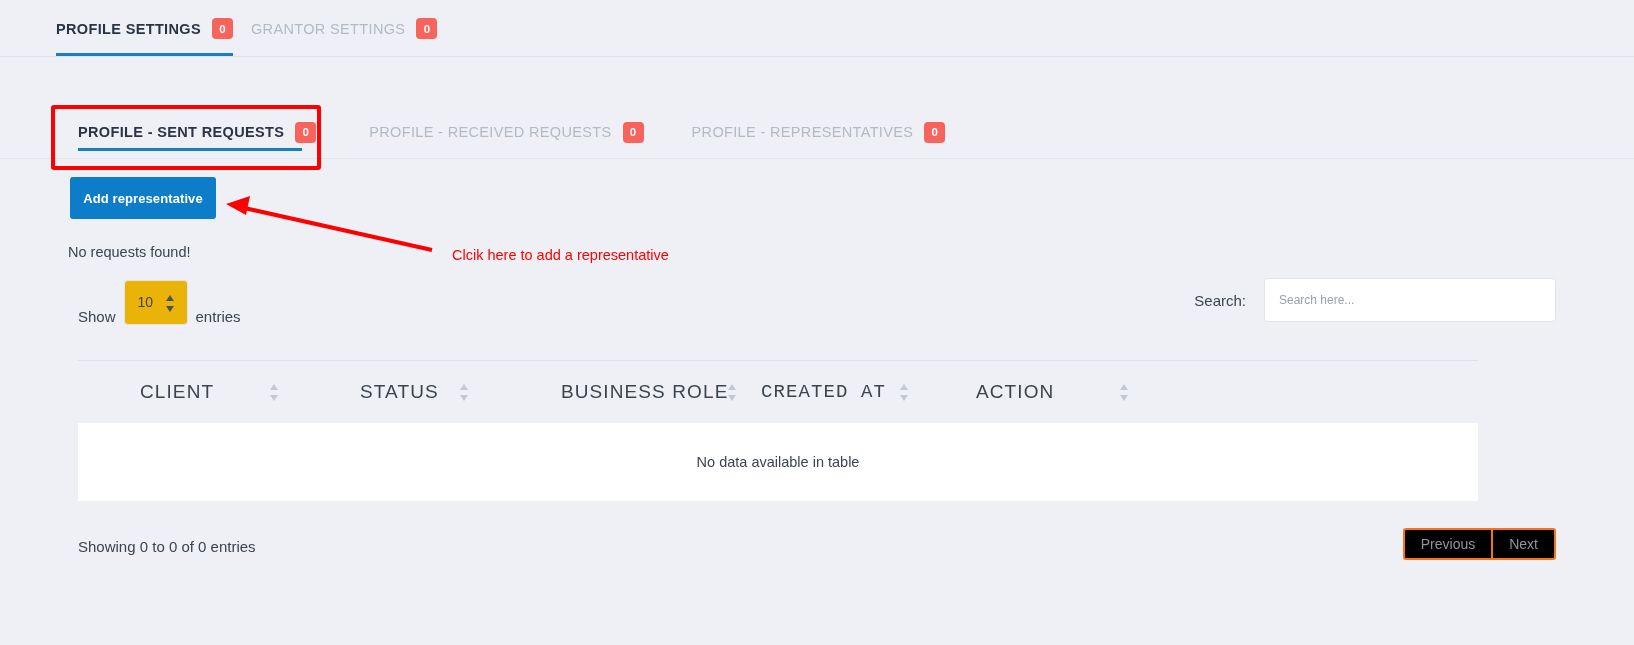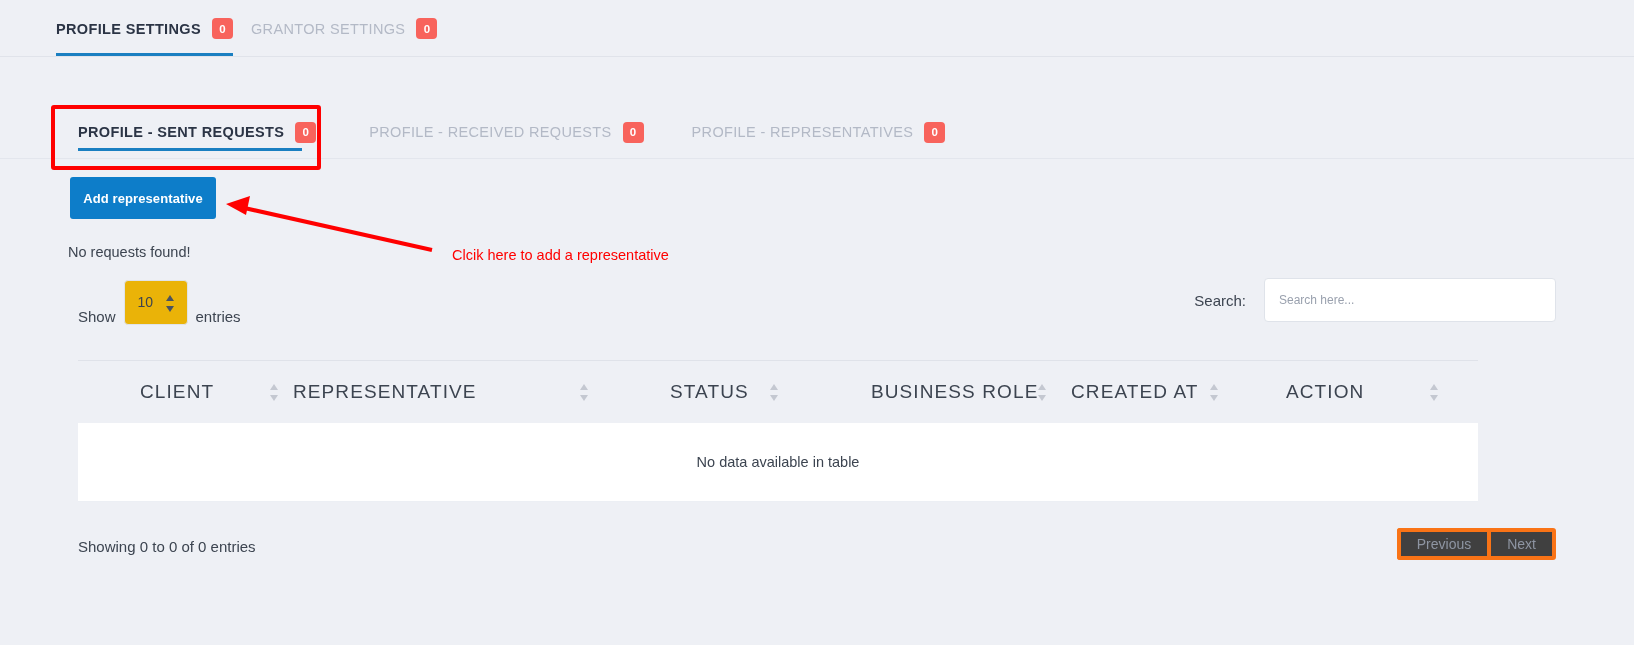--- a/index.html
+++ b/index.html
@@ -241,21 +241,21 @@
   .th-label {
     font-size: 19px;
     letter-spacing: 1.1px;
     color: #3c4450;
     white-space: nowrap;
   }
   .th-c0 { width: 215px; padding-left: 62px; }
   .th-c1 { width: 310px; padding-left: 0; }
   .th-c2 { width: 190px; padding-left: 67px; }
   .th-c3 { width: 215px; padding-left: 78px; }
-  .th-c4 { width: 225px; padding-left: 63px; }
+  .th-c4 { width: 225px; padding-left: 63px; font-family: Liberation Mono, monospace; }
   .th-c5 { width: 220px; padding-left: 53px; }
 
   .sort-arrows {
     position: relative;
     width: 9px;
     height: 17px;
     flex: none;
     cursor: pointer;
   }
   .sort-arrows .up, .sort-arrows .down {
@@ -289,22 +289,22 @@
   }
   .pagination {
     position: absolute;
     right: 78px;
     top: 528px;
     display: flex;
   }
   .page-btn {
     height: 32px;
     padding: 0 16px;
-    background: #404040;
-    border: 4px solid #f97316;
+    background: #000000;
+    border: 2px solid #f97316;
     font-size: 14px;
     color: #8e95a2;
     display: flex;
     align-items: center;
     justify-content: center;
     cursor: pointer;
     font-family: "Liberation Sans", sans-serif;
     box-sizing: border-box;
   }
   .page-prev { border-radius: 3px 0 0 3px; border-right: none; }
@@ -395,27 +395,20 @@
 <div class="table-area">
   <div class="thead-line"></div>
   <div class="thead">
     <div class="th th-c0">
       <span class="th-label">CLIENT</span>
       <span class="sort-arrows">
           <span class="up"></span>
           <span class="down"></span>
         </span>
     </div>
-    <div class="th th-c1">
-      <span class="th-label">REPRESENTATIVE</span>
-      <span class="sort-arrows">
-          <span class="up"></span>
-          <span class="down"></span>
-        </span>
-    </div>
     <div class="th th-c2">
       <span class="th-label">STATUS</span>
       <span class="sort-arrows">
           <span class="up"></span>
           <span class="down"></span>
         </span>
     </div>
     <div class="th th-c3">
       <span class="th-label">BUSINESS ROLE</span>
       <span class="sort-arrows">

